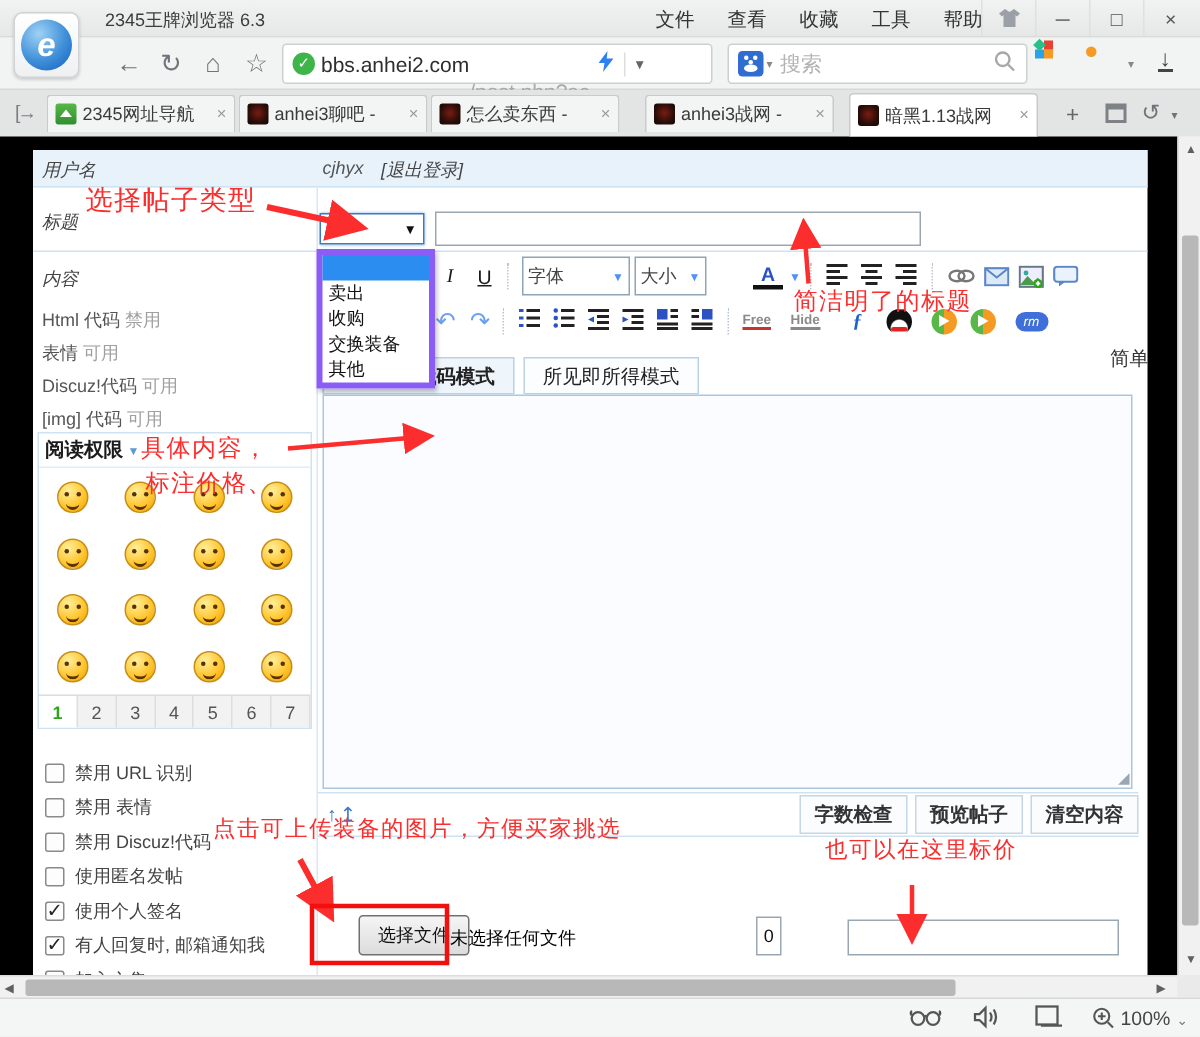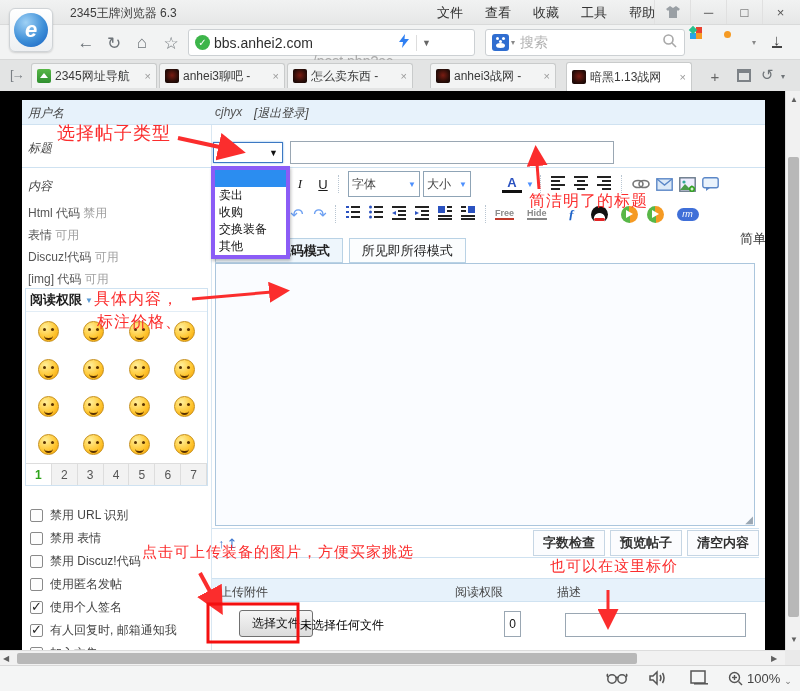--- a/index.html
+++ b/index.html
@@ -459,25 +459,20 @@
         <span id="collapse-ics">
             <span>↑</span>
             <span>↥</span>
           </span>
         <span class="spacer"></span>
         <span class="abtn">字数检查</span>
         <span class="abtn">预览帖子</span>
         <span class="abtn">清空内容</span>
       </div>
 
-      <div id="up-head">
-        <span style="left:8px">上传附件</span>
-        <span style="left:243px">阅读权限</span>
-        <span style="left:345px">描述</span>
-      </div>
       <div id="choose-btn">选择文件</div>
       <span id="nofile">未选择任何文件</span>
       <div id="perm-input">0</div>
       <div id="desc-input"></div>
     </div>
   </div>
 
   <div id="vscroll">
     <span class="sarrow" style="left:4px;top:4px">▲</span>
     <div id="vthumb"></div>

